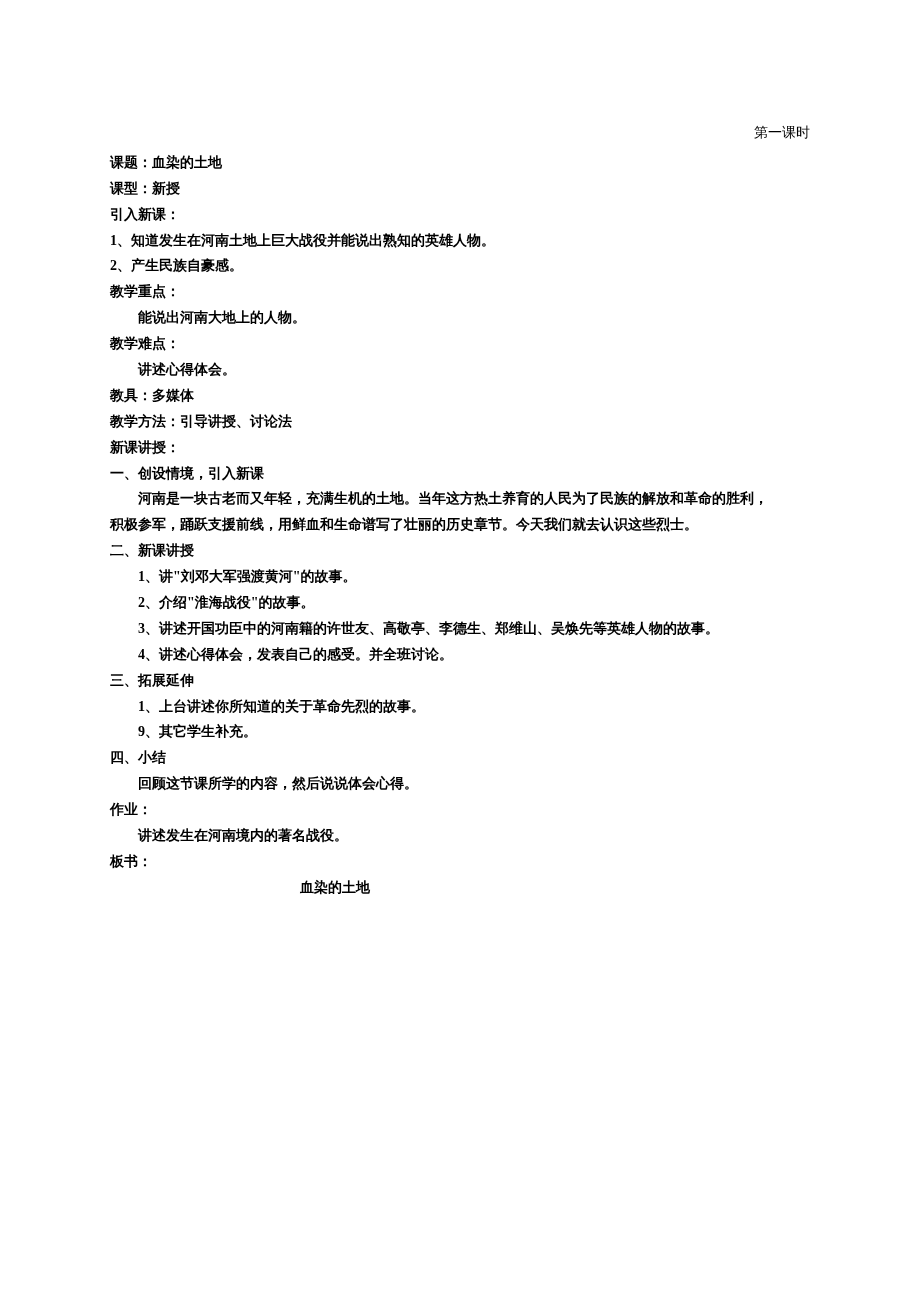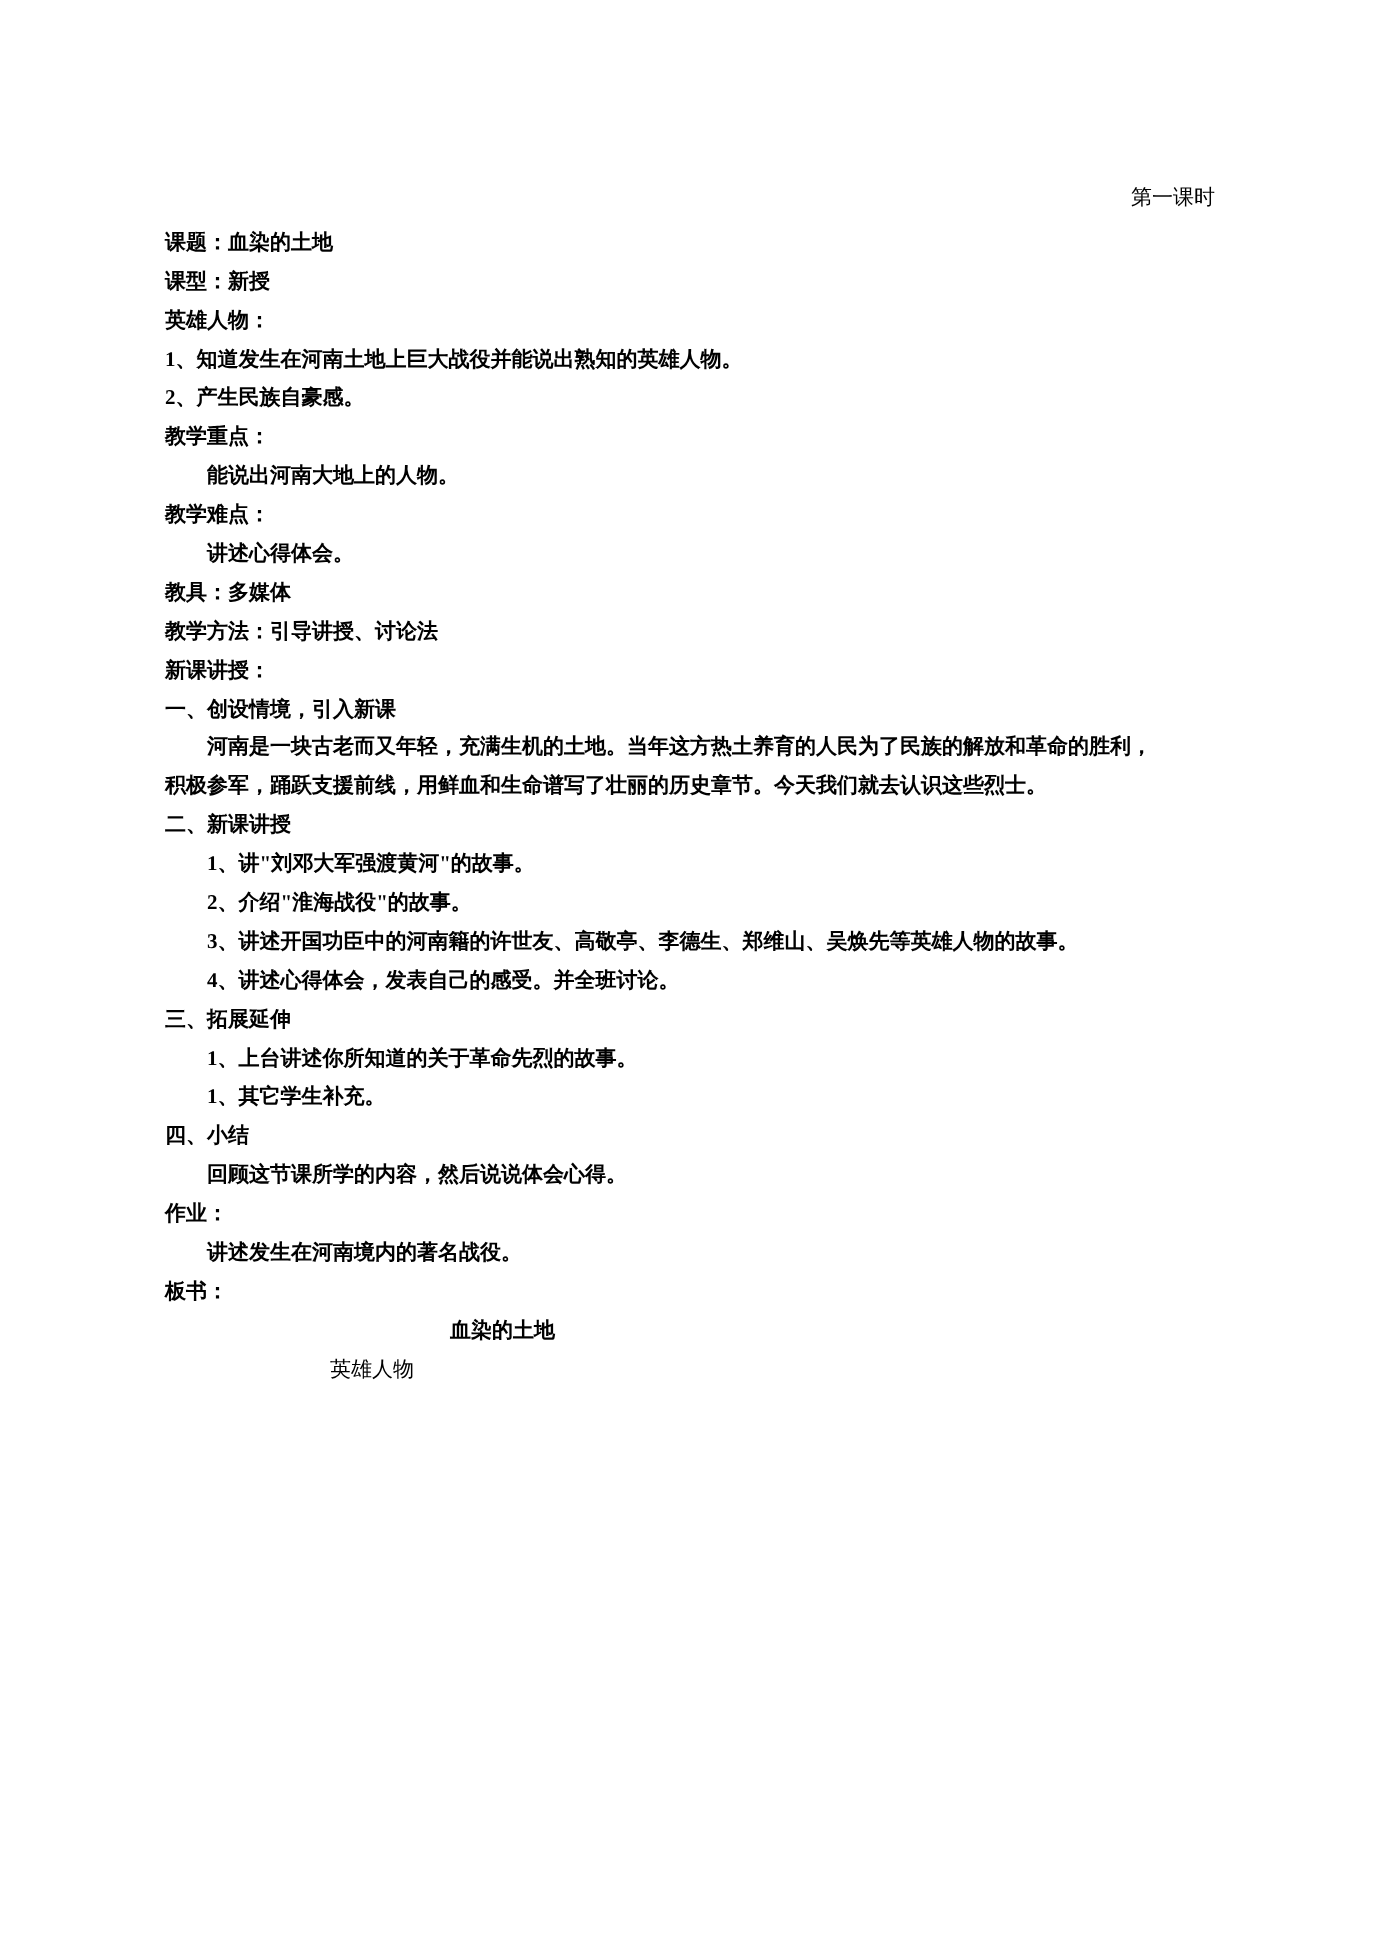--- a/index.html
+++ b/index.html
@@ -53,21 +53,21 @@
 <div class="title">第一课时</div>
 
 <div class="line">
   <span>课题：</span><span>血染的土地</span>
 </div>
 
 <div class="line">
   <span>课型：</span><span>新授</span>
 </div>
 
-<div class="line">英雄人物：</div>
+<div class="line">引入新课：</div>
 <div class="line">1、知道发生在河南土地上巨大战役并能说出熟知的英雄人物。</div>
 <div class="line">2、产生民族自豪感。</div>
 
 <div class="line">教学重点：</div>
 <div class="line indent1">能说出河南大地上的人物。</div>
 
 <div class="line">教学难点：</div>
 <div class="line indent1">讲述心得体会。</div>
 
 <div class="line">
@@ -85,25 +85,24 @@
 <div class="line">积极参军，踊跃支援前线，用鲜血和生命谱写了壮丽的历史章节。今天我们就去认识这些烈士。</div>
 
 <div class="line">二、新课讲授</div>
 <div class="line indent2">1、讲"刘邓大军强渡黄河"的故事。</div>
 <div class="line indent2">2、介绍"淮海战役"的故事。</div>
 <div class="line indent2">3、讲述开国功臣中的河南籍的许世友、高敬亭、李德生、郑维山、吴焕先等英雄人物的故事。</div>
 <div class="line indent2">4、讲述心得体会，发表自己的感受。并全班讨论。</div>
 
 <div class="line">三、拓展延伸</div>
 <div class="line indent2">1、上台讲述你所知道的关于革命先烈的故事。</div>
-<div class="line indent2">1、其它学生补充。</div>
+<div class="line indent2">9、其它学生补充。</div>
 
 <div class="line">四、小结</div>
 <div class="line indent2">回顾这节课所学的内容，然后说说体会心得。</div>
 
 <div class="line">作业：</div>
 <div class="line indent2">讲述发生在河南境内的著名战役。</div>
 
 <div class="line">板书：</div>
 <div class="line board-title">血染的土地</div>
 <div class="board-row">
-  <div class="board-col2">英雄人物</div>
 </div>
 
 </body></html>

